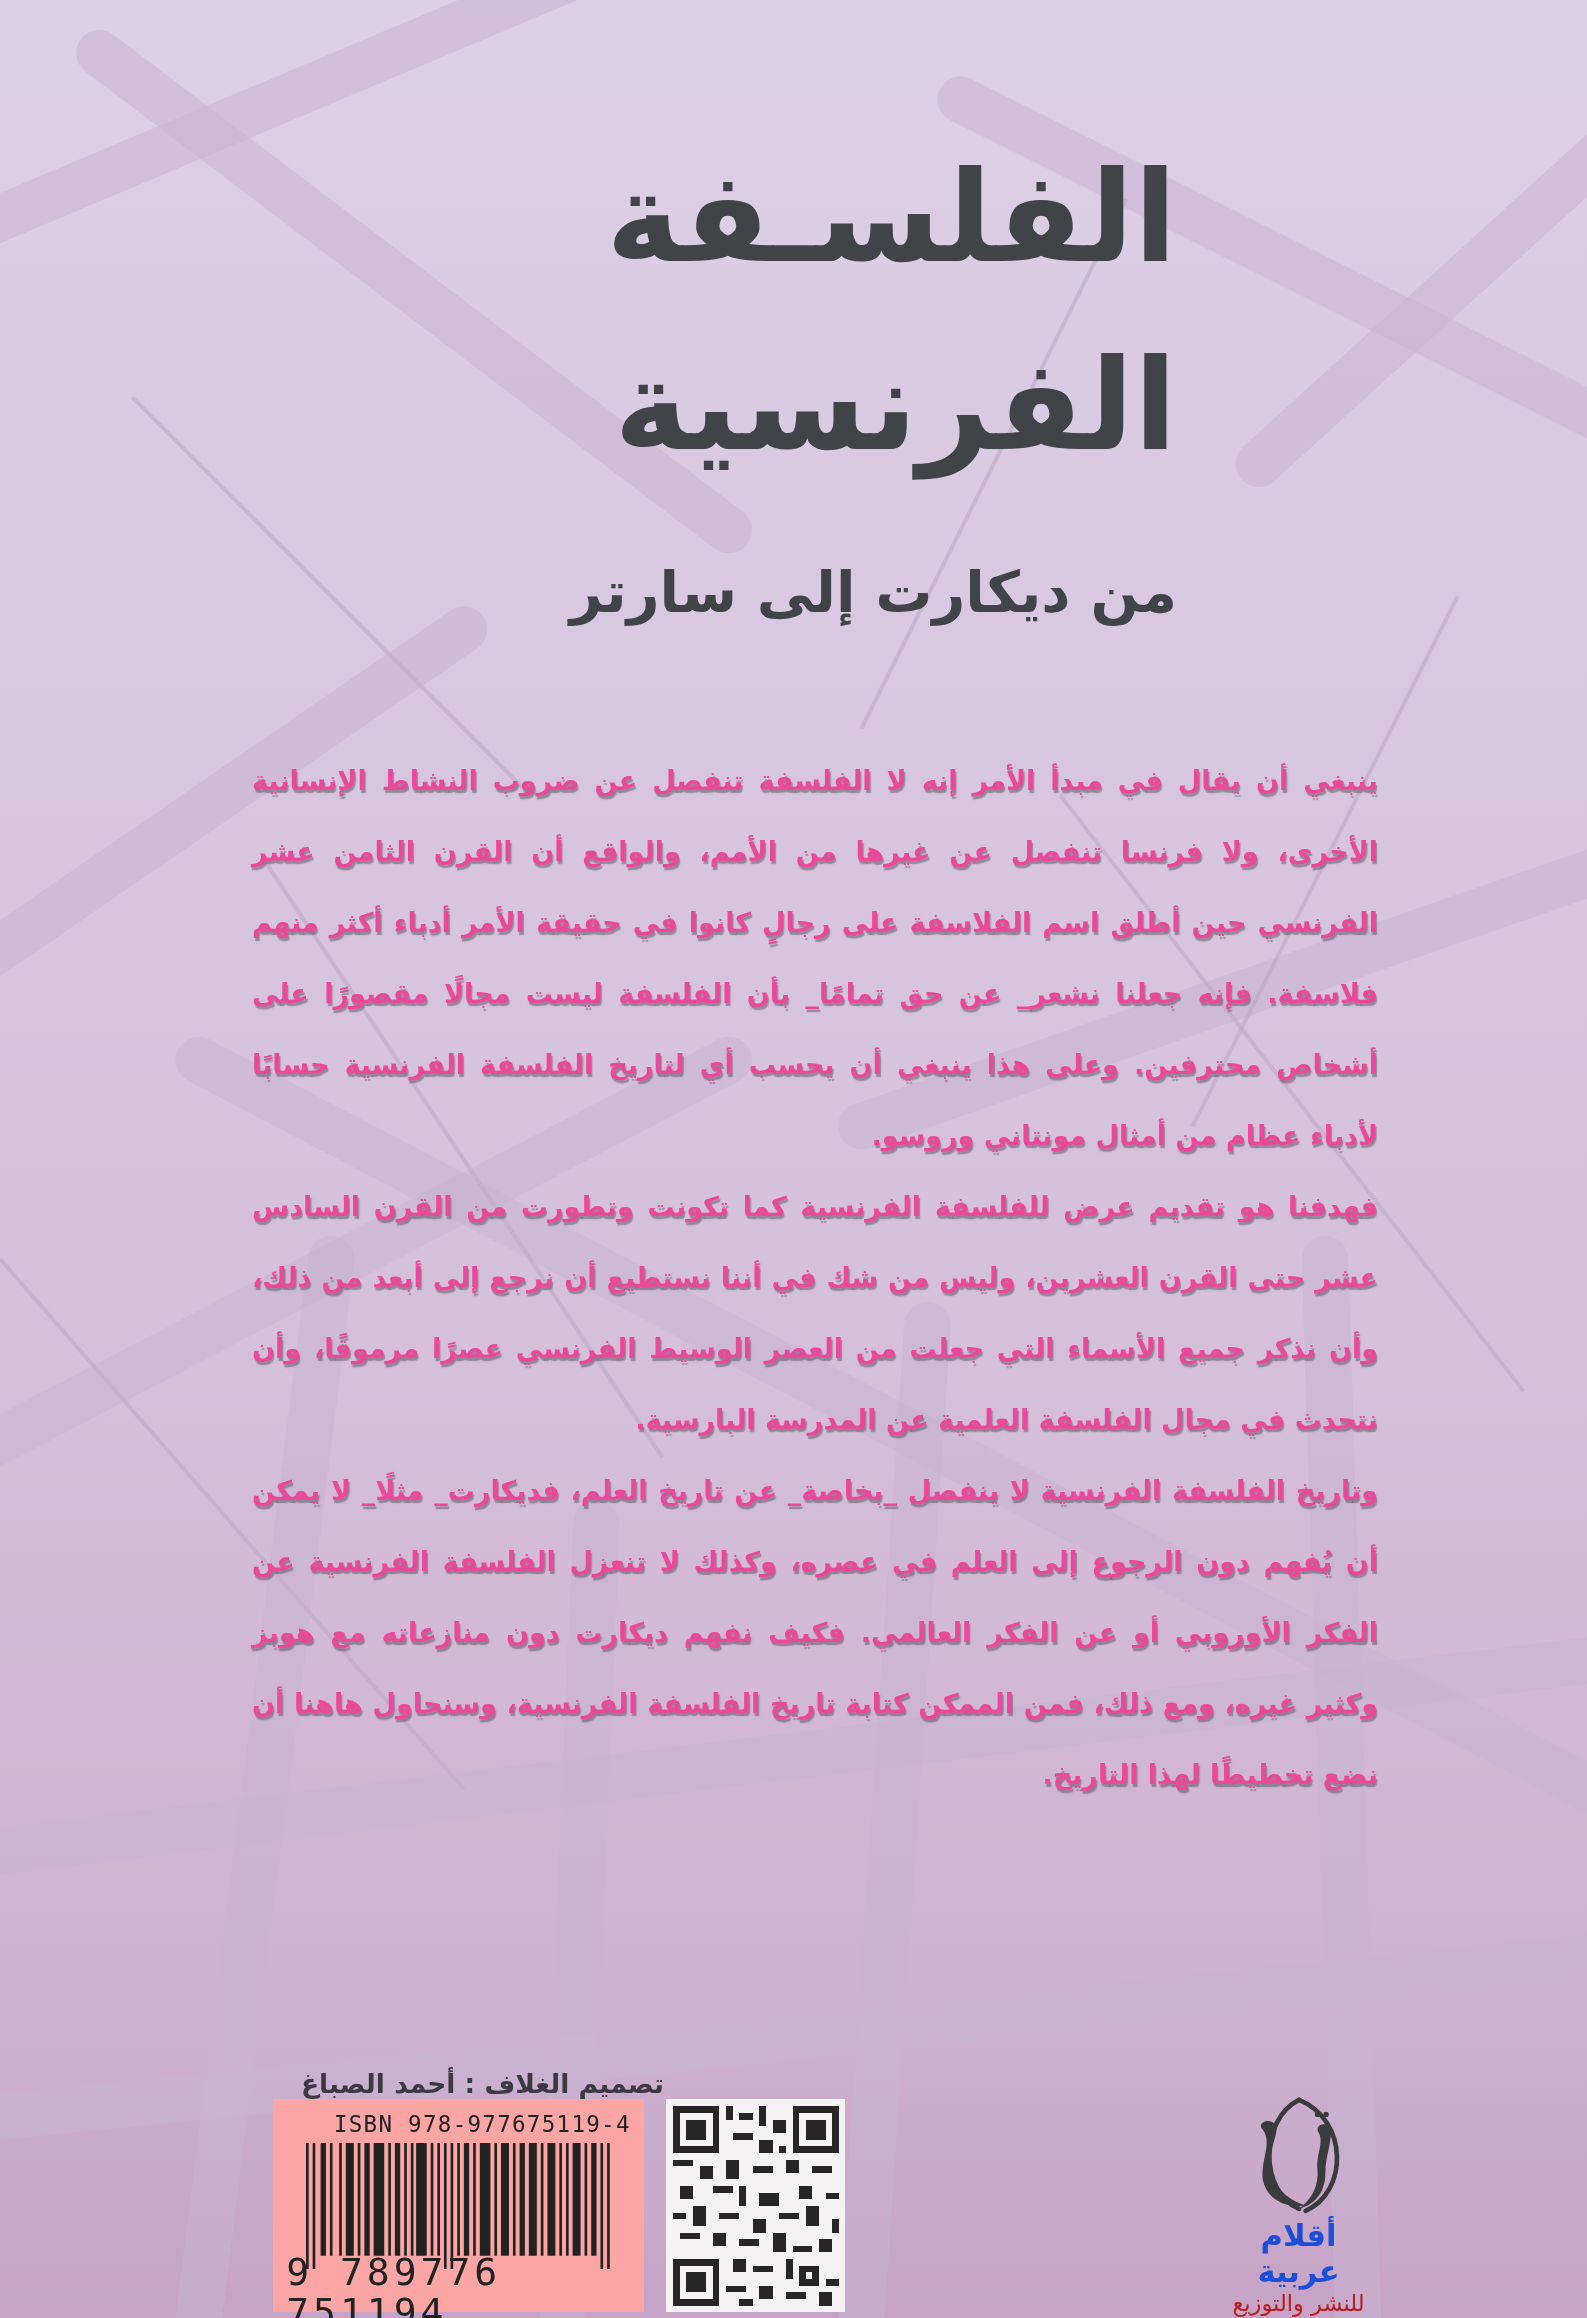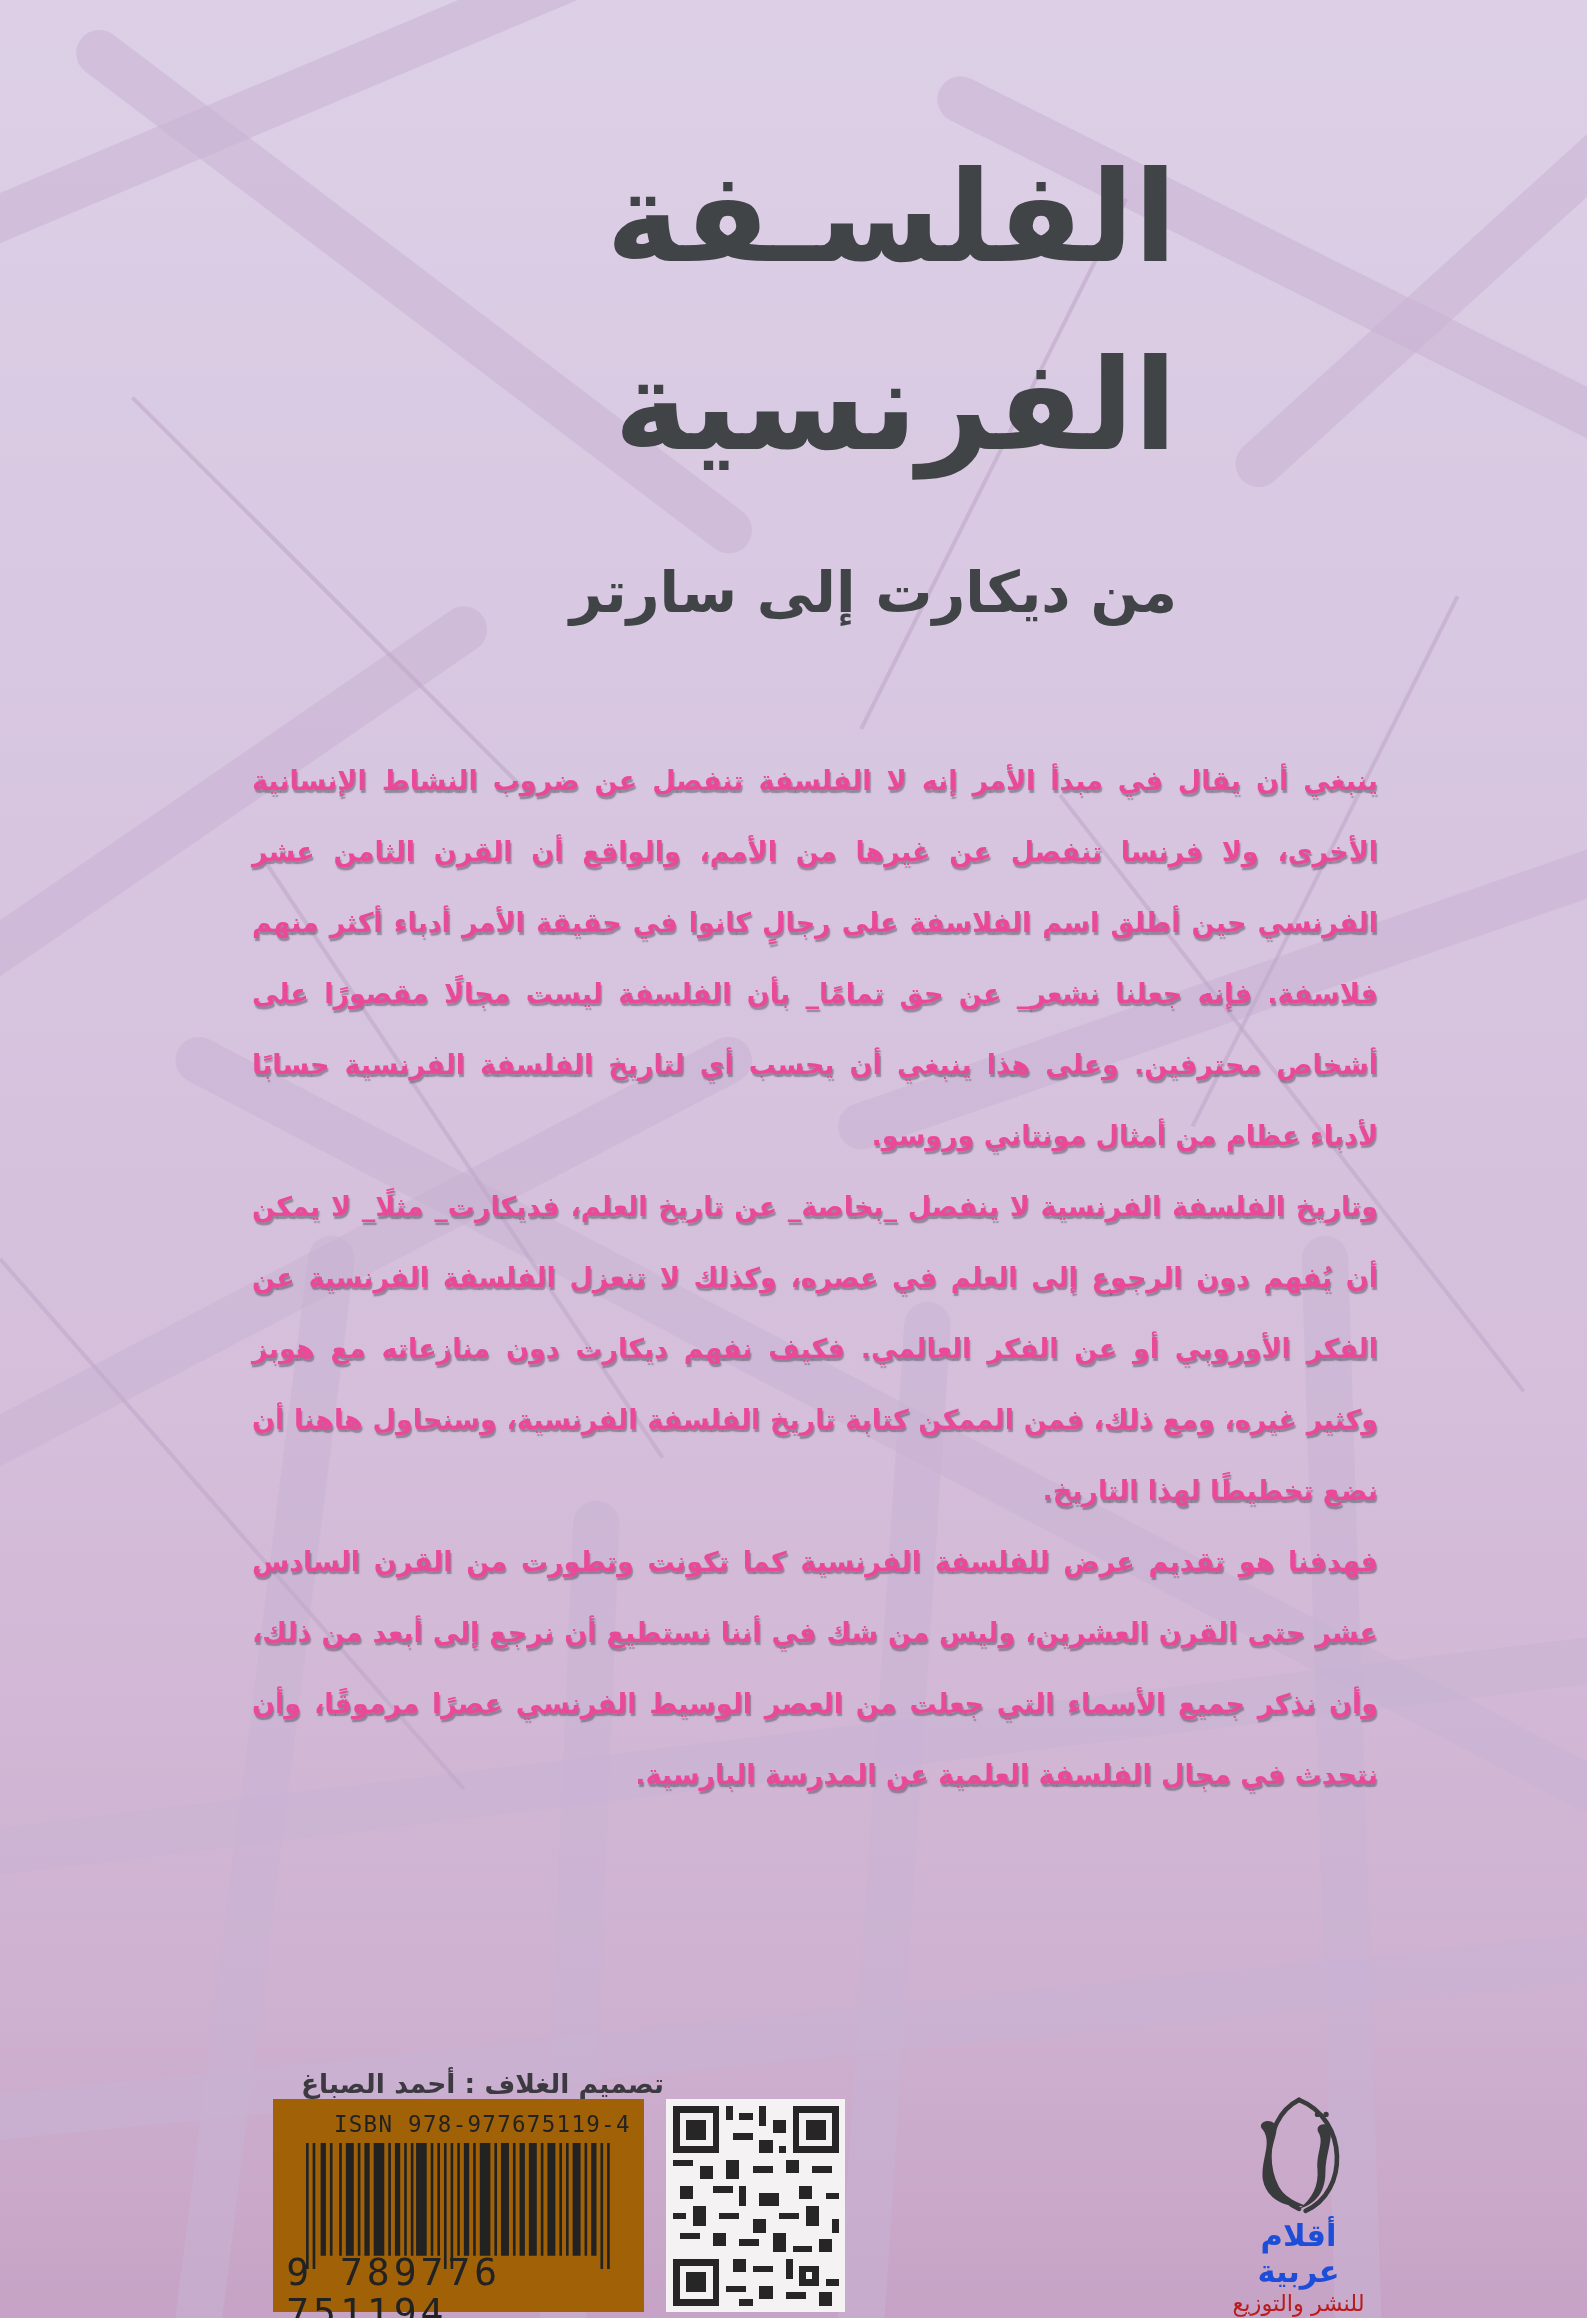--- a/index.html
+++ b/index.html
@@ -31,21 +31,21 @@
   .blurb p { margin: 0; }
 
   .credit {
     position: absolute; right: 924px; top: 2040px;
     font-family: "DejaVu Sans", sans-serif; font-weight: bold;
     font-size: 26.5px; color: #3c3a40; white-space: nowrap; direction: rtl; margin-top: 28px;
   }
 
   .barcode-box {
     position: absolute; left: 273px; top: 2099px; width: 371px; height: 213px;
-    background: #a16207; box-sizing: border-box; padding: 10.6px 13.2px 0 13.2px;
+    background: #fca5a5; box-sizing: border-box; padding: 10.6px 13.2px 0 13.2px;
   }
   .isbn-text {
     font-family: "DejaVu Sans Mono", monospace; font-size: 22.5px; color: #222;
     text-align: right; letter-spacing: 1.3px; height: 29px; line-height: 29px;
   }
   .bars { position: relative; height: 126px; margin-left: 20px; margin-top: 4px; }
   .bars svg { display: block; }
   .ean-digits {
     font-family: "DejaVu Sans Mono", monospace; font-size: 38px; color: #222;
     letter-spacing: 4px; line-height: 40px; margin-top: -17px; position: relative;
@@ -99,22 +99,22 @@
     <path d="M0 1900 L700 2700"></path>
   </g>
 </svg>
 
 <div id="title-1" class="title-line rtl">الفلسـفة</div>
 <div id="title-2" class="title-line rtl">الفرنسية</div>
 <div id="subtitle" class="title-line rtl">من ديكارت إلى سارتر</div>
 
 <div class="blurb">
   <p>ينبغي أن يقال في مبدأ الأمر إنه لا الفلسفة تنفصل عن ضروب النشاط الإنسانية الأخرى، ولا فرنسا تنفصل عن غيرها من الأمم، والواقع أن القرن الثامن عشر الفرنسي حين أطلق اسم الفلاسفة على رجالٍ كانوا في حقيقة الأمر أدباء أكثر منهم فلاسفة. فإنه جعلنا نشعر_ عن حق تمامًا_ بأن الفلسفة ليست مجالًا مقصورًا على أشخاص محترفين. وعلى هذا ينبغي أن يحسب أي لتاريخ الفلسفة الفرنسية حسابًا لأدباء عظام من أمثال مونتاني وروسو.</p>
+  <p>فهدفنا هو تقديم عرض للفلسفة الفرنسية كما تكونت وتطورت من القرن السادس عشر حتى القرن العشرين، وليس من شك في أننا نستطيع أن نرجع إلى أبعد من ذلك، وأن نذكر جميع الأسماء التي جعلت من العصر الوسيط الفرنسي عصرًا مرموقًا، وأن نتحدث في مجال الفلسفة العلمية عن المدرسة البارسية.</p>
   <p>وتاريخ الفلسفة الفرنسية لا ينفصل _بخاصة_ عن تاريخ العلم، فديكارت_ مثلًا_ لا يمكن أن يُفهم دون الرجوع إلى العلم في عصره، وكذلك لا تنعزل الفلسفة الفرنسية عن الفكر الأوروبي أو عن الفكر العالمي. فكيف نفهم ديكارت دون منازعاته مع هوبز وكثير غيره، ومع ذلك، فمن الممكن كتابة تاريخ الفلسفة الفرنسية، وسنحاول هاهنا أن نضع تخطيطًا لهذا التاريخ.</p>
-  <p>فهدفنا هو تقديم عرض للفلسفة الفرنسية كما تكونت وتطورت من القرن السادس عشر حتى القرن العشرين، وليس من شك في أننا نستطيع أن نرجع إلى أبعد من ذلك، وأن نذكر جميع الأسماء التي جعلت من العصر الوسيط الفرنسي عصرًا مرموقًا، وأن نتحدث في مجال الفلسفة العلمية عن المدرسة البارسية.</p>
 </div>
 
 <div class="credit">تصميم الغلاف : أحمد الصباغ</div>
 
 <div class="barcode-box">
   <div class="isbn-text">ISBN 978-977675119-4</div>
   <div class="bars">
     <svg width="325" height="126" viewBox="0 0 490 190">
       <g fill="#222">
         <rect x="0" y="0" width="4" height="190"></rect>

